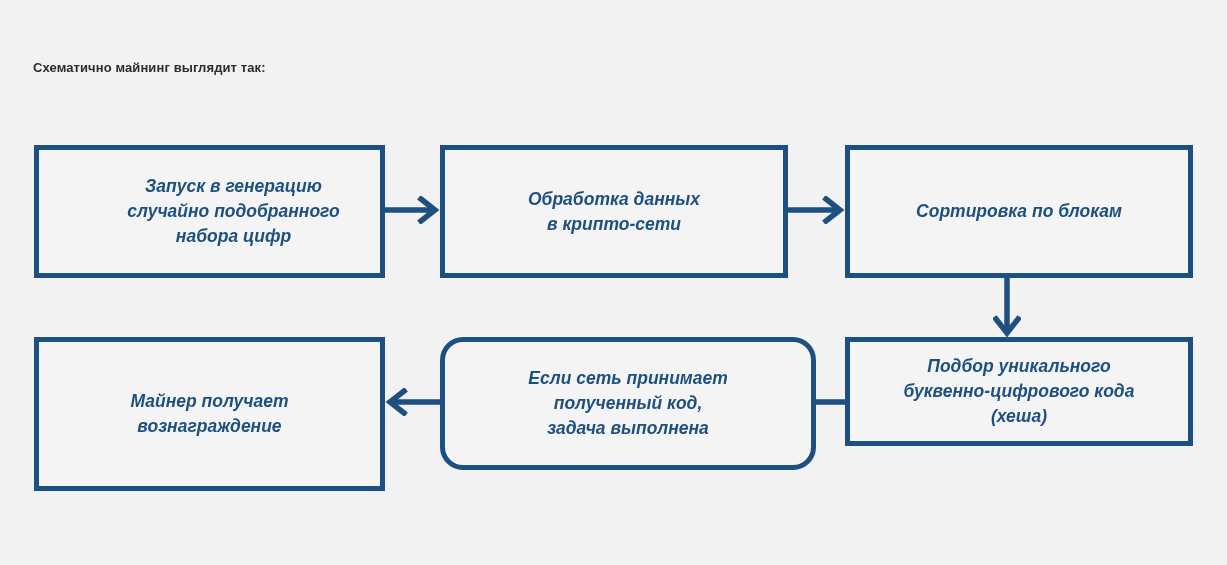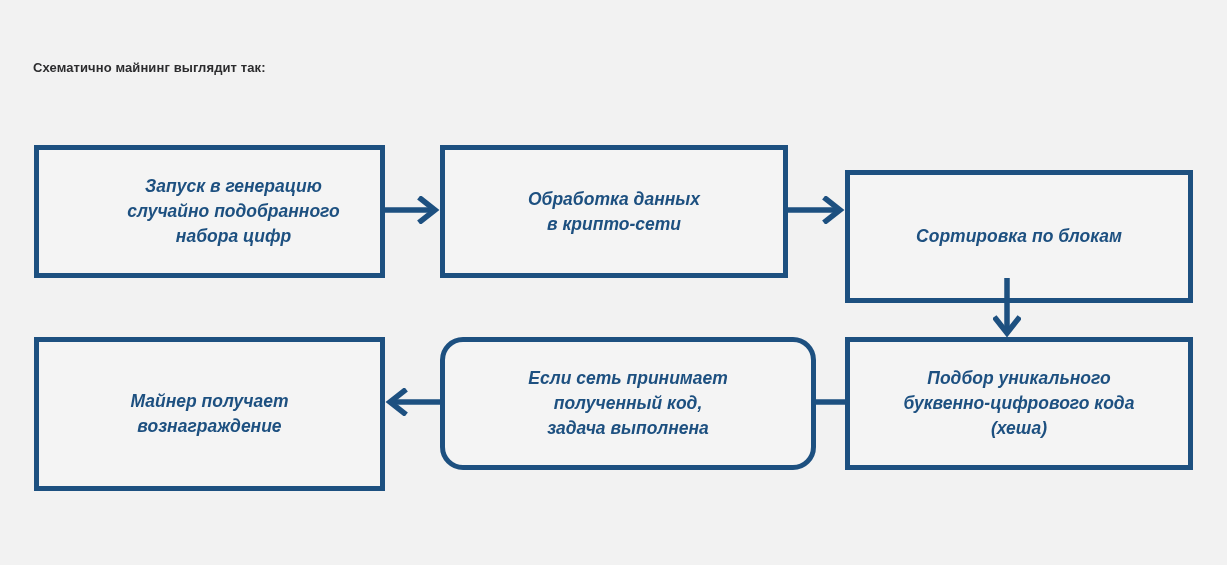--- a/index.html
+++ b/index.html
@@ -50,23 +50,23 @@
     color: #1d5080;
     font-size: 17.5px;
     line-height: 1.42;
     padding: 0 14px;
     white-space: pre-line;
   }
 
   
   #box-1 { left: 34px;  top: 145px; width: 351px; height: 133px; padding-left: 48px; }
   #box-2 { left: 440px; top: 145px; width: 348px; height: 133px; }
-  #box-3 { left: 845px; top: 145px; width: 348px; height: 133px; margin-top: 25px; }
+  #box-3 { left: 845px; top: 145px; width: 348px; height: 133px; }
   
-  #box-4 { left: 845px; top: 337px; width: 348px; height: 133px; }
+  #box-4 { left: 845px; top: 337px; width: 348px; height: 109px; }
   #box-5 { left: 440px; top: 337px; width: 376px; height: 133px; border-radius: 23px; }
   #box-6 { left: 34px;  top: 337px; width: 351px; height: 154px; }
 
   
   .arrow {
     position: absolute;
   }
   .arrow svg { display: block; }
 
   #arrow-1 { left: 385px; top: 196px; }

